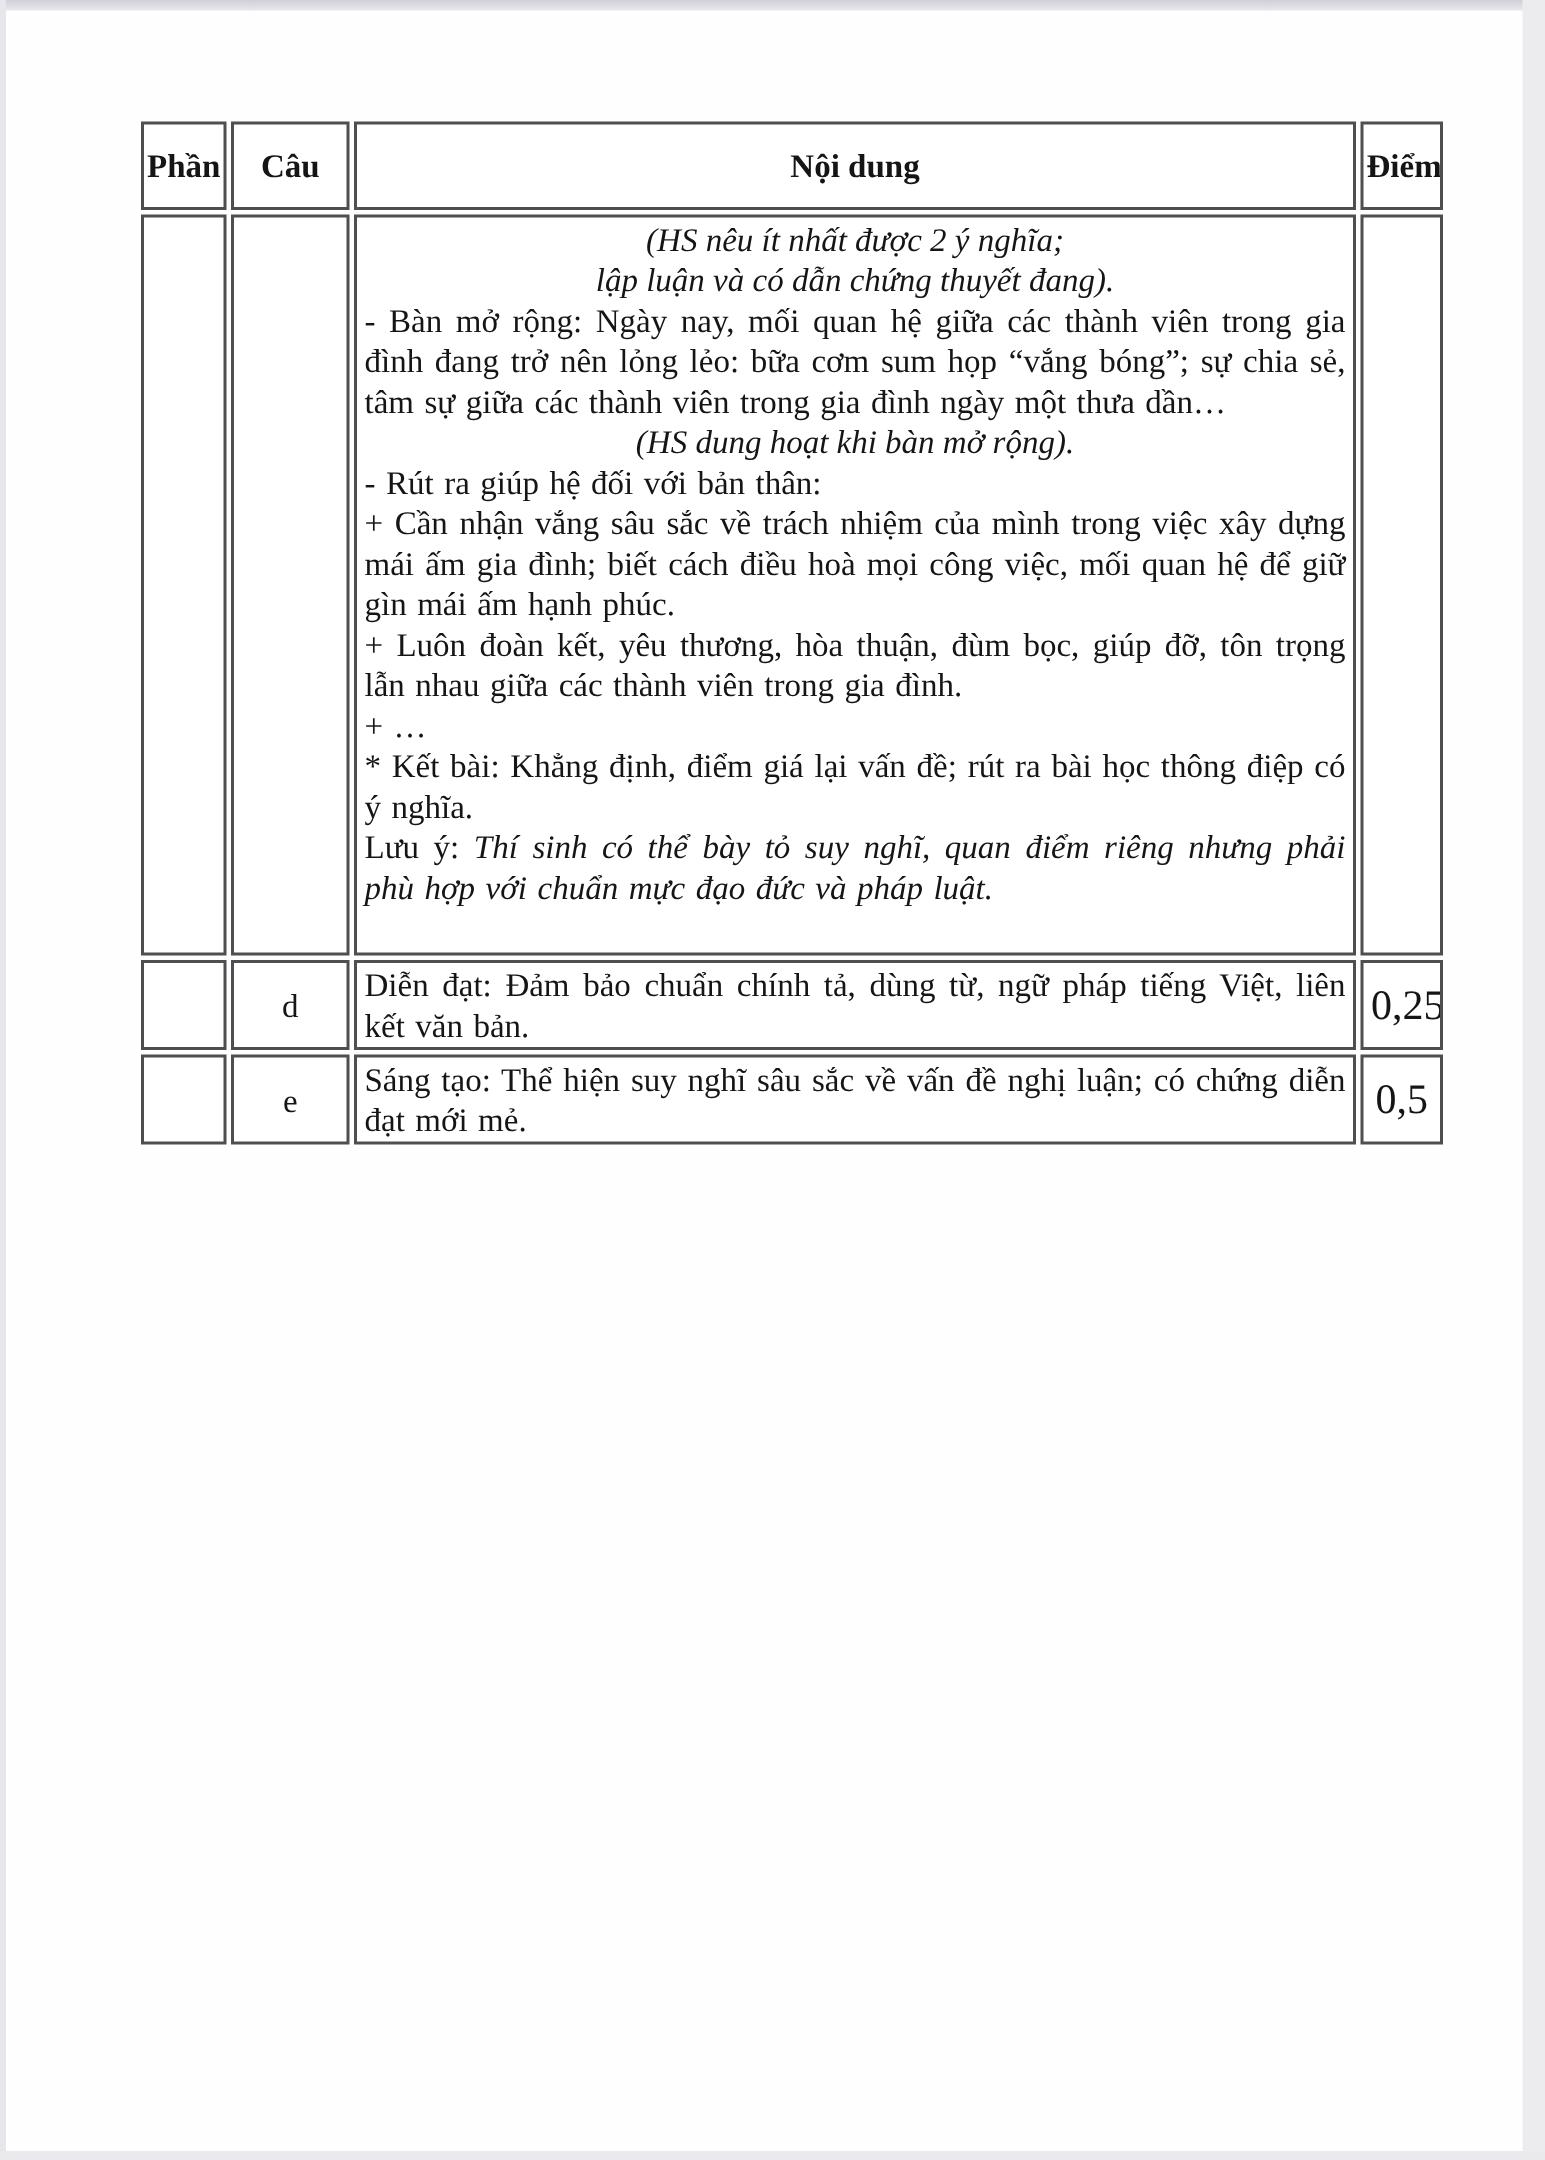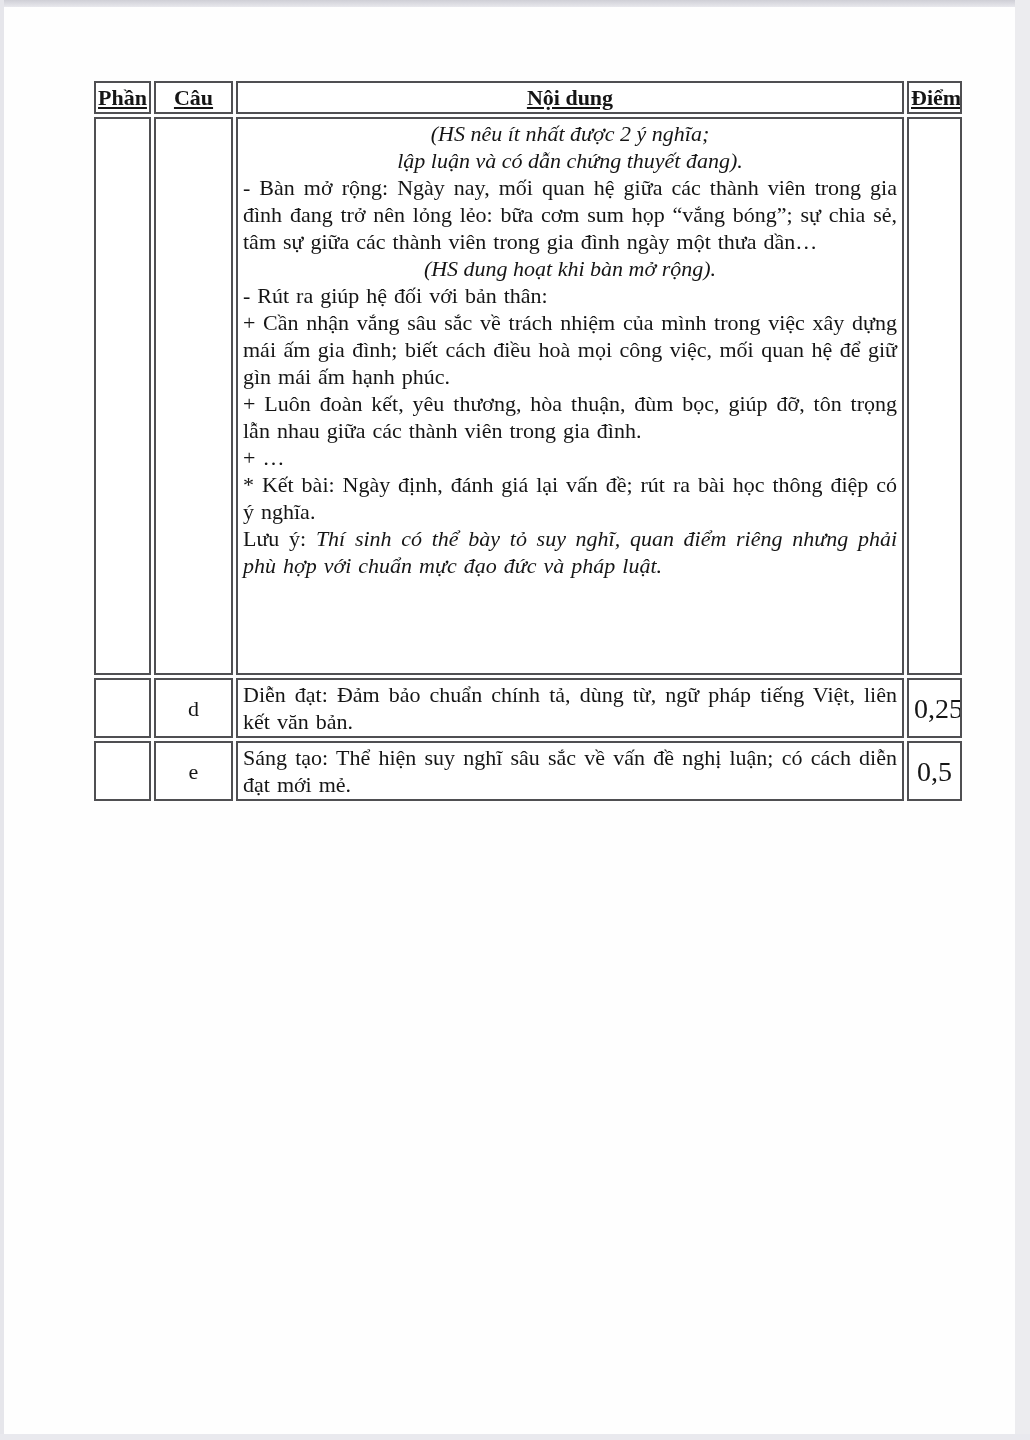--- a/index.html
+++ b/index.html
@@ -54,29 +54,28 @@
     border: 2px solid #4f4f52;
     background: #fff;
     vertical-align: top;
     overflow: hidden;
   }
   th {
     font-weight: bold;
     text-align: center;
     vertical-align: middle;
     height: 32px;
-    padding: 1px 2px;
-    text-decoration: underline;
+    padding: 14px 2px;
   }
   td { padding: 1px 5px; }
   td.cell-mid {
     text-align: center;
     vertical-align: middle;
   }
-  tr.row-main td { height: 558px; }
+  tr.row-main td { height: 494px; }
   tr.row-small td { height: 60px; }
 
   .p { text-align: justify; word-spacing: 1.5px; }
   .p.center { text-align: center; word-spacing: normal; }
   .italic { font-style: italic; }
   .upright { font-style: normal; }
   .score { font-size: 28px; }
 </style>
 </head>
 <body>
@@ -108,36 +107,36 @@
         <td></td>
         <td>
           <div class="p center italic">(HS nêu ít nhất được 2 ý nghĩa;</div>
           <div class="p center italic">lập luận và có dẫn chứng thuyết đang).</div>
           <div class="p">- Bàn mở rộng: Ngày nay, mối quan hệ giữa các thành viên trong gia đình đang trở nên lỏng lẻo: bữa cơm sum họp “vắng bóng”; sự chia sẻ, tâm sự giữa các thành viên trong gia đình ngày một thưa dần…</div>
           <div class="p center italic">(HS dung hoạt khi bàn mở rộng).</div>
           <div class="p">- Rút ra giúp hệ đối với bản thân:</div>
           <div class="p">+ Cần nhận vắng sâu sắc về trách nhiệm của mình trong việc xây dựng mái ấm gia đình; biết cách điều hoà mọi công việc, mối quan hệ để giữ gìn mái ấm hạnh phúc.</div>
           <div class="p">+ Luôn đoàn kết, yêu thương, hòa thuận, đùm bọc, giúp đỡ, tôn trọng lẫn nhau giữa các thành viên trong gia đình.</div>
           <div class="p">+ …</div>
-          <div class="p">* Kết bài: Ngày định, đánh giá lại vấn đề; rút ra bài học thông điệp có ý nghĩa.</div>
+          <div class="p">* Kết bài: Khẳng định, điểm giá lại vấn đề; rút ra bài học thông điệp có ý nghĩa.</div>
           <div class="p"><span class="upright">Lưu ý: </span><span class="italic">Thí sinh có thể bày tỏ suy nghĩ, quan điểm riêng nhưng phải phù hợp với chuẩn mực đạo đức và pháp luật.</span></div>
         </td>
         <td></td>
       </tr>
       <tr class="row-small">
         <td></td>
         <td class="cell-mid">d</td>
         <td>
           <div class="p">Diễn đạt: Đảm bảo chuẩn chính tả, dùng từ, ngữ pháp tiếng Việt, liên kết văn bản.</div>
         </td>
         <td class="cell-mid score">0,25</td>
       </tr>
       <tr class="row-small">
         <td></td>
         <td class="cell-mid">e</td>
         <td>
-          <div class="p">Sáng tạo: Thể hiện suy nghĩ sâu sắc về vấn đề nghị luận; có cách diễn đạt mới mẻ.</div>
+          <div class="p">Sáng tạo: Thể hiện suy nghĩ sâu sắc về vấn đề nghị luận; có chứng diễn đạt mới mẻ.</div>
         </td>
         <td class="cell-mid score">0,5</td>
       </tr>
     </tbody>
   </table>
 </div>
 
 </body></html>

